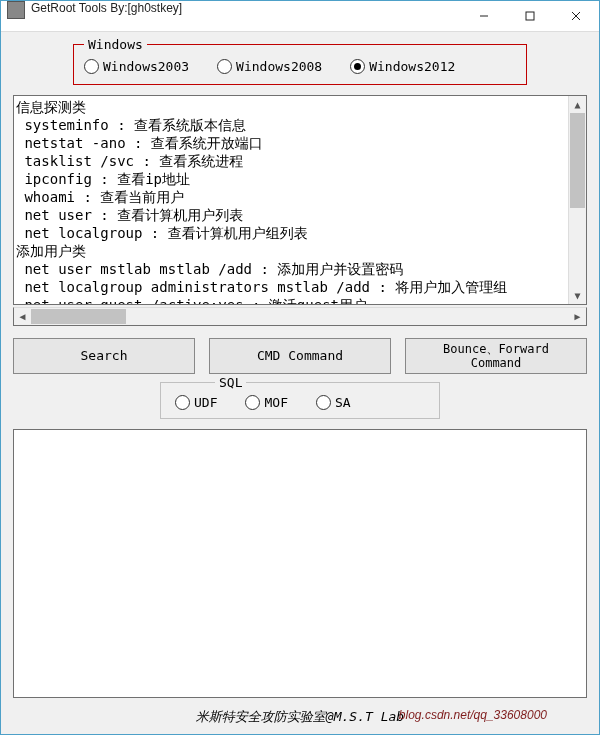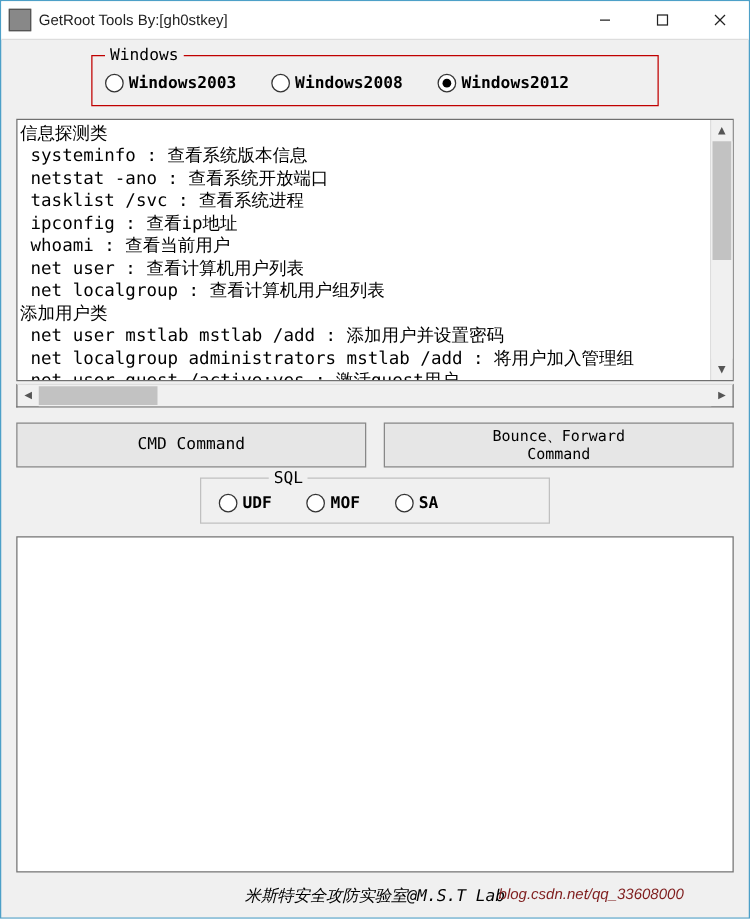--- a/index.html
+++ b/index.html
@@ -8,21 +8,21 @@
     width: 600px; height: 735px;
     background: #f0f0f0;
     border: 1px solid #4da0c8;
     box-sizing: border-box;
     display: flex; flex-direction: column;
   }
   .titlebar {
     height: 30px;
     background: #fff;
     border-bottom: 1px solid #ddd;
-    display: flex; align-items: center;
+    display: flex; align-items: flex-start;
     padding-left: 6px;
     font-size: 12px;
   }
   .titlebar .appicon {
     width: 16px; height: 16px;
     background: #888;
     border: 1px solid #555;
     margin-right: 6px;
   }
   .titlebar .title { flex: 1; color: #222; font-family: Tahoma, sans-serif; }
@@ -47,21 +47,21 @@
     margin: 4px 60px 10px 60px;
     background: #f0f0f0;
     font-size: 13px;
   }
   .group-legend {
     position: absolute; top: -8px; left: 10px;
     background: #f0f0f0; padding: 0 4px;
     font-family: "SimSun", monospace;
   }
   .radios { display: flex; gap: 28px; }
-  .radio-item { display: flex; align-items: center; gap: 4px; font-family: "SimSun", monospace; font-weight: bold; }
+  .radio-item { display: flex; align-items: center; gap: 4px; font-family: "SimSun", monospace; }
   .radio-circle {
     width: 13px; height: 13px; border: 1px solid #333; border-radius: 50%;
     display: inline-flex; align-items: center; justify-content: center;
     background: #fff;
   }
   .radio-dot { width: 7px; height: 7px; background: #000; border-radius: 50%; }
 
   .textarea-wrap {
     position: relative;
     border: 1px solid #707070;
@@ -235,20 +235,21 @@
     </div>
     <div class="hscroll">
       <div class="arrow">◄</div>
       <div class="track">
         <div class="thumb"></div>
       </div>
       <div class="arrow">►</div>
     </div>
 
     <div class="btnrow">
+      <div class="btn">Search</div>
       <div class="btn">CMD Command</div>
       <div class="btn multiline">Bounce、Forward
 Command</div>
     </div>
 
     <div class="sql-group">
       <span class="group-legend">SQL</span>
       <div class="radios" id="sql-radios">
           <div class="radio-item">
             <span class="radio-circle"></span>

